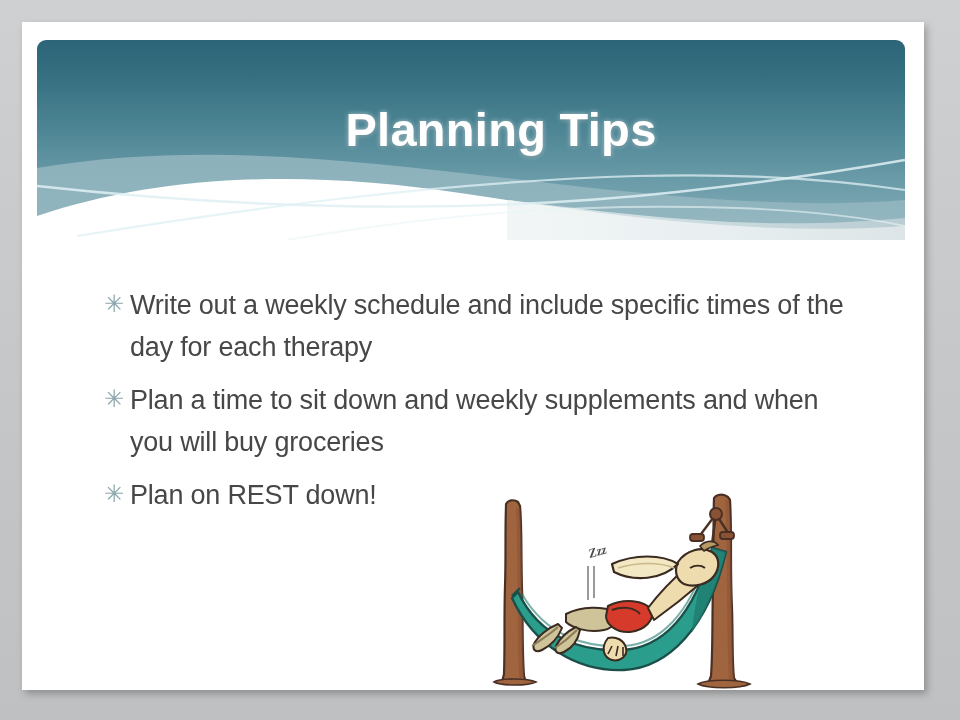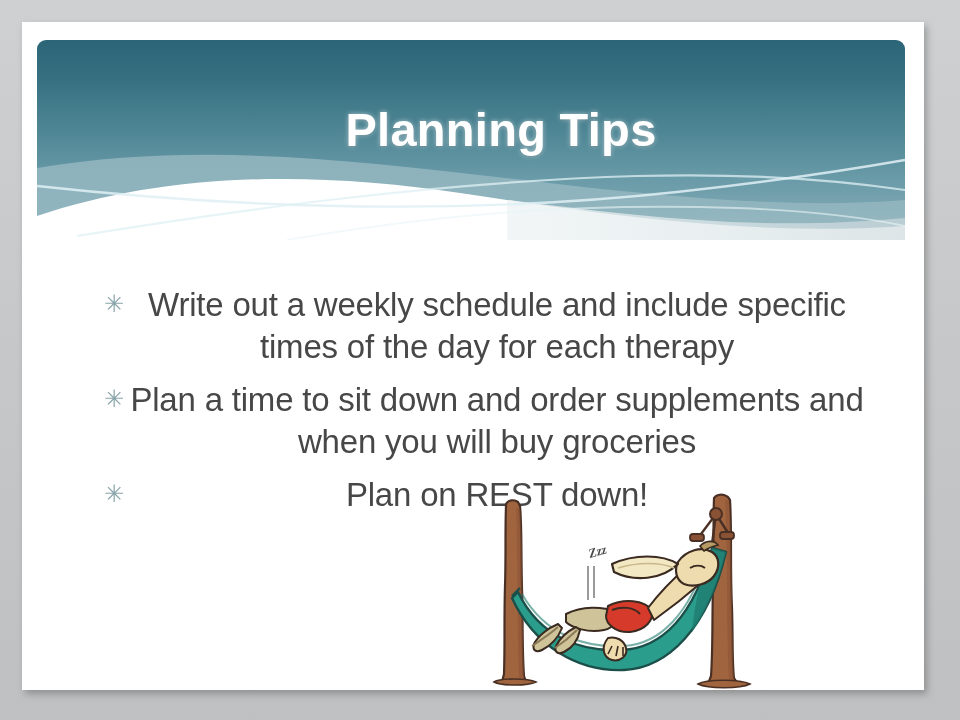--- a/index.html
+++ b/index.html
@@ -93,25 +93,24 @@
     width: 26px;
     color: #8aa6ac;
     font-size: 24px;
     line-height: 40px;
     text-align: left;
     font-family: "DejaVu Sans", sans-serif;
   }
   .bullet-text {
     flex: 1 1 auto;
     color: #474747;
-    font-size: 33px;
+    font-size: 27px;
     line-height: 42px;
     font-family: "Liberation Sans", sans-serif;
     letter-spacing: -0.2px;
-    text-align: center;
   }
 
   
   #hammock-illustration {
     position: absolute;
     left: 440px;
     top: 466px;
     width: 340px;
     height: 210px;
   }
@@ -159,21 +158,21 @@
 
   <div id="body-content">
 
     <div class="bullet-row">
       <span class="bullet-mark">✳</span>
       <span class="bullet-text">Write out a weekly schedule and include specific  times of the day for  each therapy</span>
     </div>
 
     <div class="bullet-row">
       <span class="bullet-mark">✳</span>
-      <span class="bullet-text">Plan a time to sit down and order supplements and when you will buy groceries</span>
+      <span class="bullet-text">Plan a time to sit down and weekly supplements and when you will buy groceries</span>
     </div>
 
     <div class="bullet-row">
       <span class="bullet-mark">✳</span>
       <span class="bullet-text">Plan on REST down!</span>
     </div>
 
   </div>
 
   <div id="hammock-illustration">

